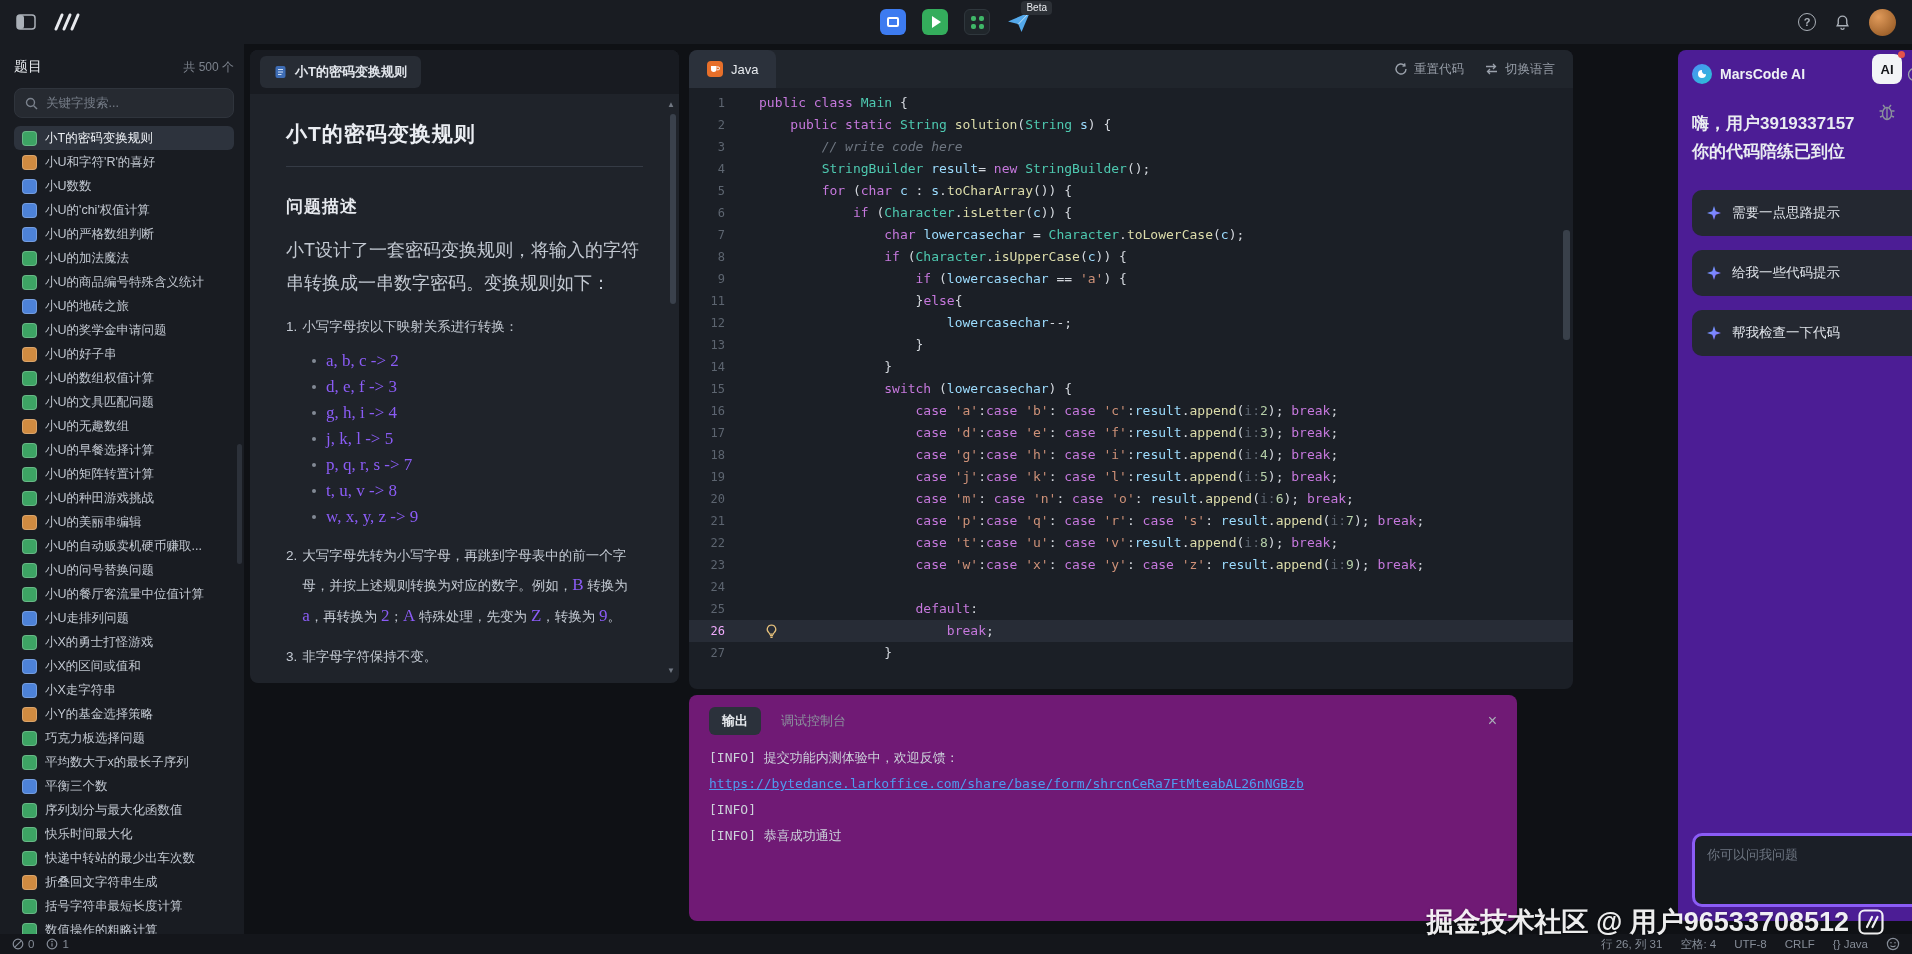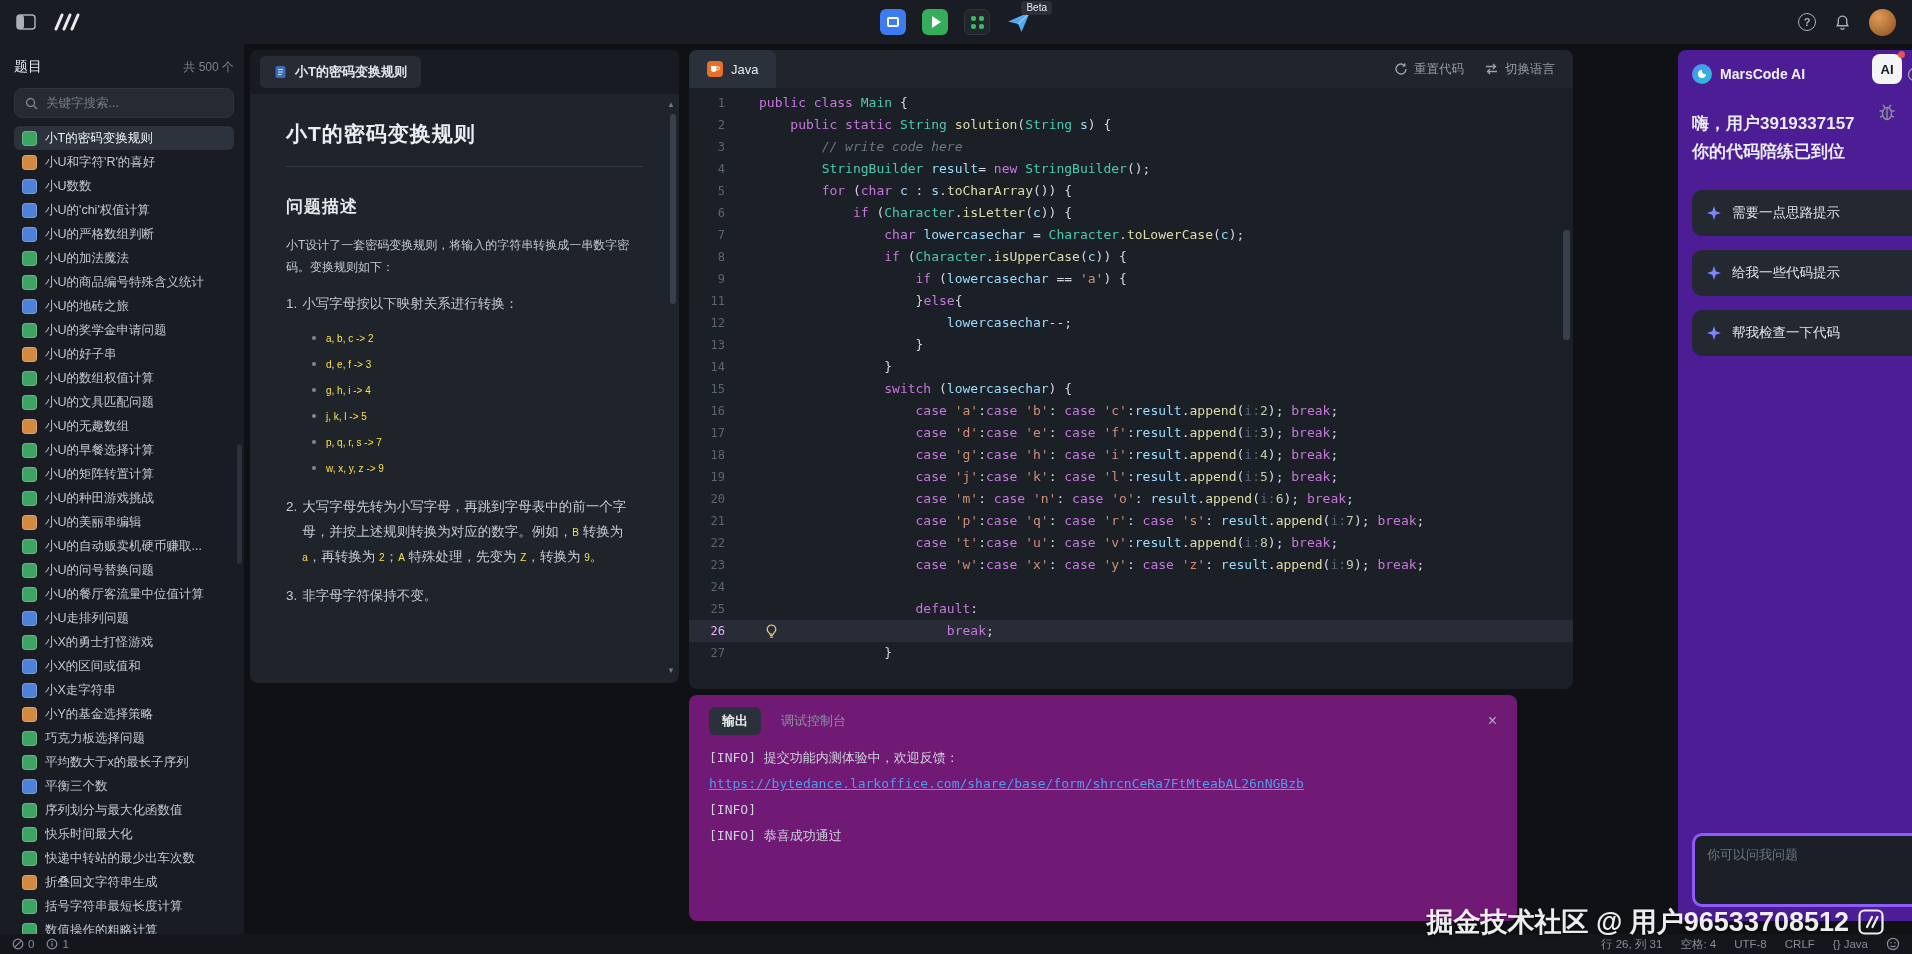--- a/index.html
+++ b/index.html
@@ -42,27 +42,27 @@
 .s-ico.blue{background:#4d82d8}
 .sb-scroll{position:absolute;right:2px;top:400px;width:5px;height:120px;background:#343a44;border-radius:3px;opacity:.7}
 
 #problem{position:absolute;left:250px;top:50px;width:429px;height:633px;background:#1f232a;border-radius:8px;overflow:hidden}
 .pr-head{height:44px;background:#181b21;display:flex;align-items:center;padding-left:10px}
 .pr-tab{height:32px;background:#272c34;border-radius:6px;display:flex;align-items:center;gap:8px;padding:0 14px;color:#e2e6ec;font-size:13px;font-weight:bold;cursor:pointer}
 .pr-body{padding:26px 36px;height:589px;overflow:hidden}
 .pr-body h1{font-size:21px;font-weight:bold;color:#eaedf2;letter-spacing:1px}
 .pr-body .hr{border-top:1px solid #353b45;margin-top:18px}
 .pr-body h2{font-size:17px;font-weight:bold;color:#e6e9ee;margin-top:28px;letter-spacing:1px}
-.pr-body p{margin-top:16px;font-size:12px;line-height:1.85;color:#c3c9d2}
+.pr-body p{margin-top:16px;font-size:18px;line-height:1.85;color:#c3c9d2}
 .rule{display:flex;gap:5px;margin-top:14px;font-size:13.5px;line-height:1.85;color:#c3c9d2}
 .rule .no{flex:0 0 auto}
 .maps{margin:8px 0 2px 26px}
 .map-item{display:flex;align-items:center;gap:10px;height:26px}
 .map-item .dot{width:4px;height:4px;border-radius:50%;background:#828a95}
-.map-item code,.rich code{color:#fde047;font-family:Liberation Sans, sans-serif;font-size:10px}
+.map-item code,.rich code{color:#8b5cf6;font-family:Liberation Serif, serif;font-size:17px}
 .pr-up,.pr-down{position:absolute;right:4px;color:#717883;font-size:8px}
 .pr-up{top:50px}.pr-down{bottom:8px}
 .pr-thumb{position:absolute;right:3px;top:64px;width:6px;height:190px;background:#3a414c;border-radius:3px}
 
 #editor{position:absolute;left:689px;top:50px;width:884px;height:639px;background:#1b1f26;border-radius:8px;overflow:hidden}
 .ed-head{height:38px;background:#20252c;display:flex;align-items:center}
 .ed-tab{height:38px;background:#2b313b;border-radius:8px 8px 0 0;display:flex;align-items:center;gap:8px;padding:0 18px;color:#e8ebef;font-size:13px;cursor:pointer}
 .java-badge{width:16px;height:16px;background:#e76f2a;border-radius:4px;display:flex;align-items:center;justify-content:center}
 .ed-actions{margin-left:auto;display:flex;align-items:center;gap:20px;padding-right:18px}
 .ed-btn{display:flex;align-items:center;gap:6px;color:#969da7;font-size:12.5px;cursor:pointer}
@@ -373,20 +373,24 @@
           <div class="map-item">
             <span class="dot"></span>
             <code>j, k, l -&gt; 5</code>
           </div>
           <div class="map-item">
             <span class="dot"></span>
             <code>p, q, r, s -&gt; 7</code>
           </div>
           <div class="map-item">
             <span class="dot"></span>
+            <code>t, u, v -&gt; 8</code>
+          </div>
+          <div class="map-item">
+            <span class="dot"></span>
             <code>w, x, y, z -&gt; 9</code>
           </div>
         </div>
       <div class="rule">
           <span class="no">2.</span>
           <span class="rich"><span>大写字母先转为小写字母，再跳到字母表中的前一个字母，并按上述规则转换为对应的数字。例如，</span><code>B</code><span> 转换为 </span><code>a</code><span>，再转换为 </span><code>2</code><span>；</span><code>A</code><span> 特殊处理，先变为 </span><code>Z</code><span>，转换为 </span><code>9</code><span>。</span></span>
         </div>
       <div class="rule">
           <span class="no">3.</span>
           <span>非字母字符保持不变。</span>

